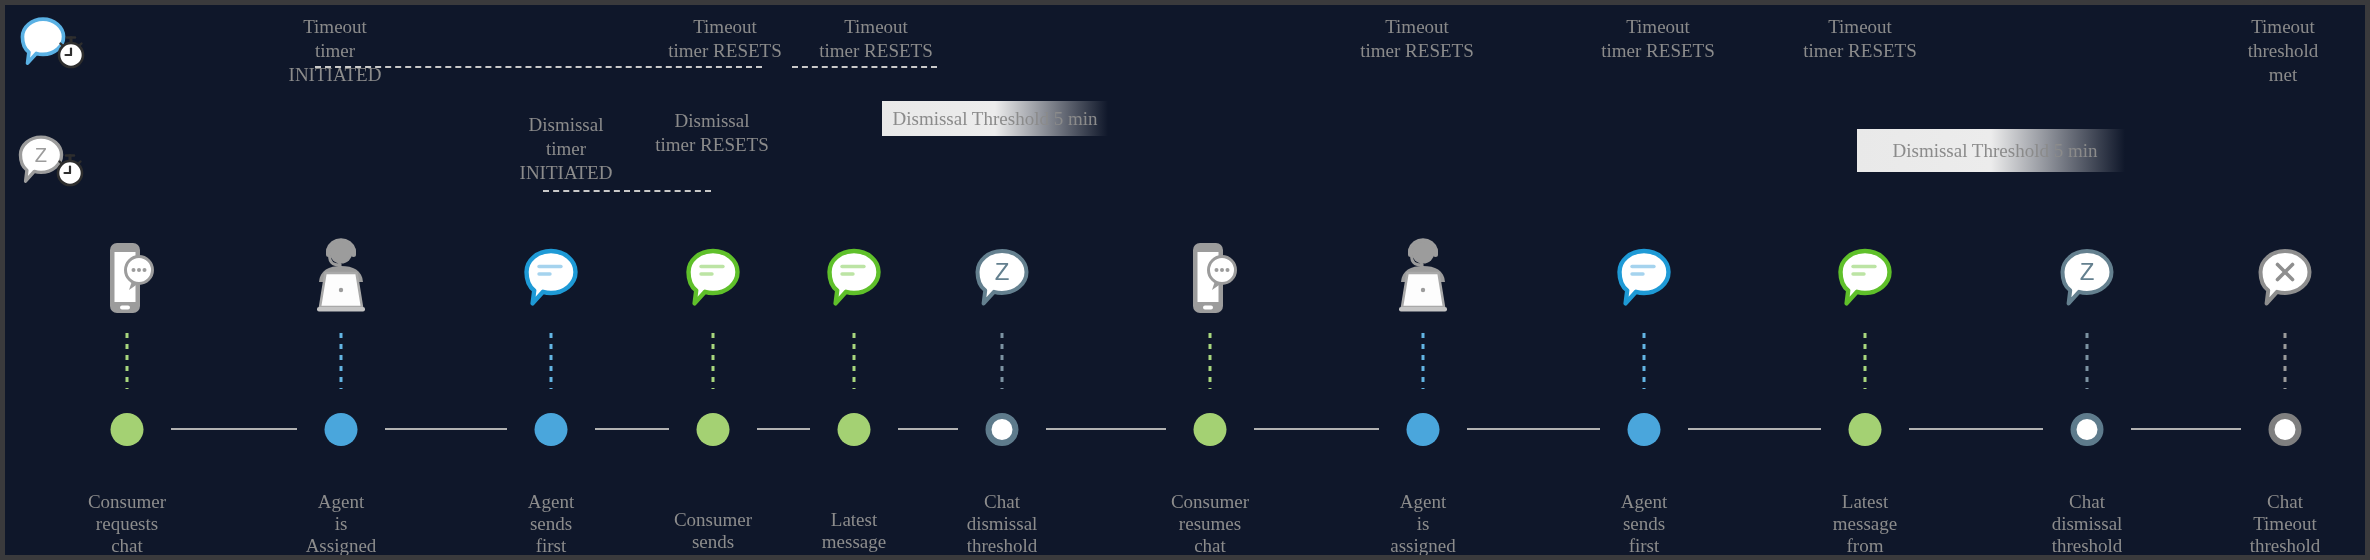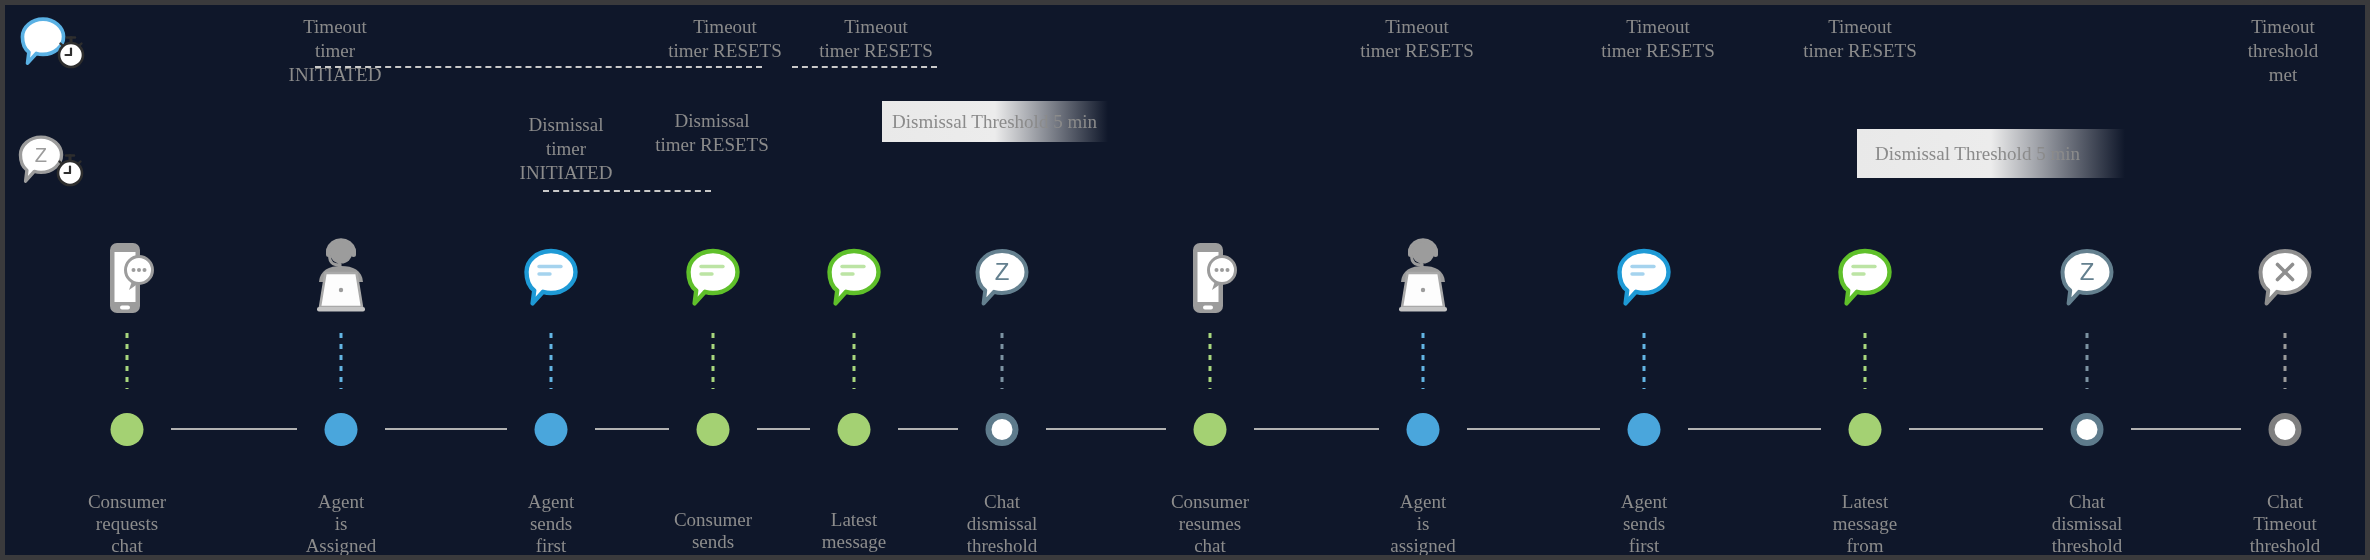--- a/index.html
+++ b/index.html
@@ -23,24 +23,25 @@
   }
   
   .hdash{
     position:absolute;height:0;
     border-top:2px dashed #c9c9c9;
   }
   
   .thbox{
     position:absolute;
     box-sizing:border-box;
-    font-size:19px;line-height:27px;
+    font-size:19px;line-height:21px;
     color:#8b8b8b;
     padding:7px 10px;
     background:linear-gradient(90deg,#e9e9e9 0%,#ececec 50%,rgba(255,255,255,0) 100%);
+    text-align:center;
   }
   .thbox.one-line{white-space:nowrap;padding:11px 10px 11px 18px;}
   
   .event{position:absolute;top:0;height:100%;width:0;}
   .eicon{position:absolute;transform:translateX(-50%);left:0;}
   .i-bubble{top:241px;width:62px;height:62px;}
   .i-phone{top:235px;width:60px;height:78px;}
   .i-agent{top:229px;width:78px;height:92px;}
   .eicon svg{display:block;width:100%;height:100%;}
   .vdash{

